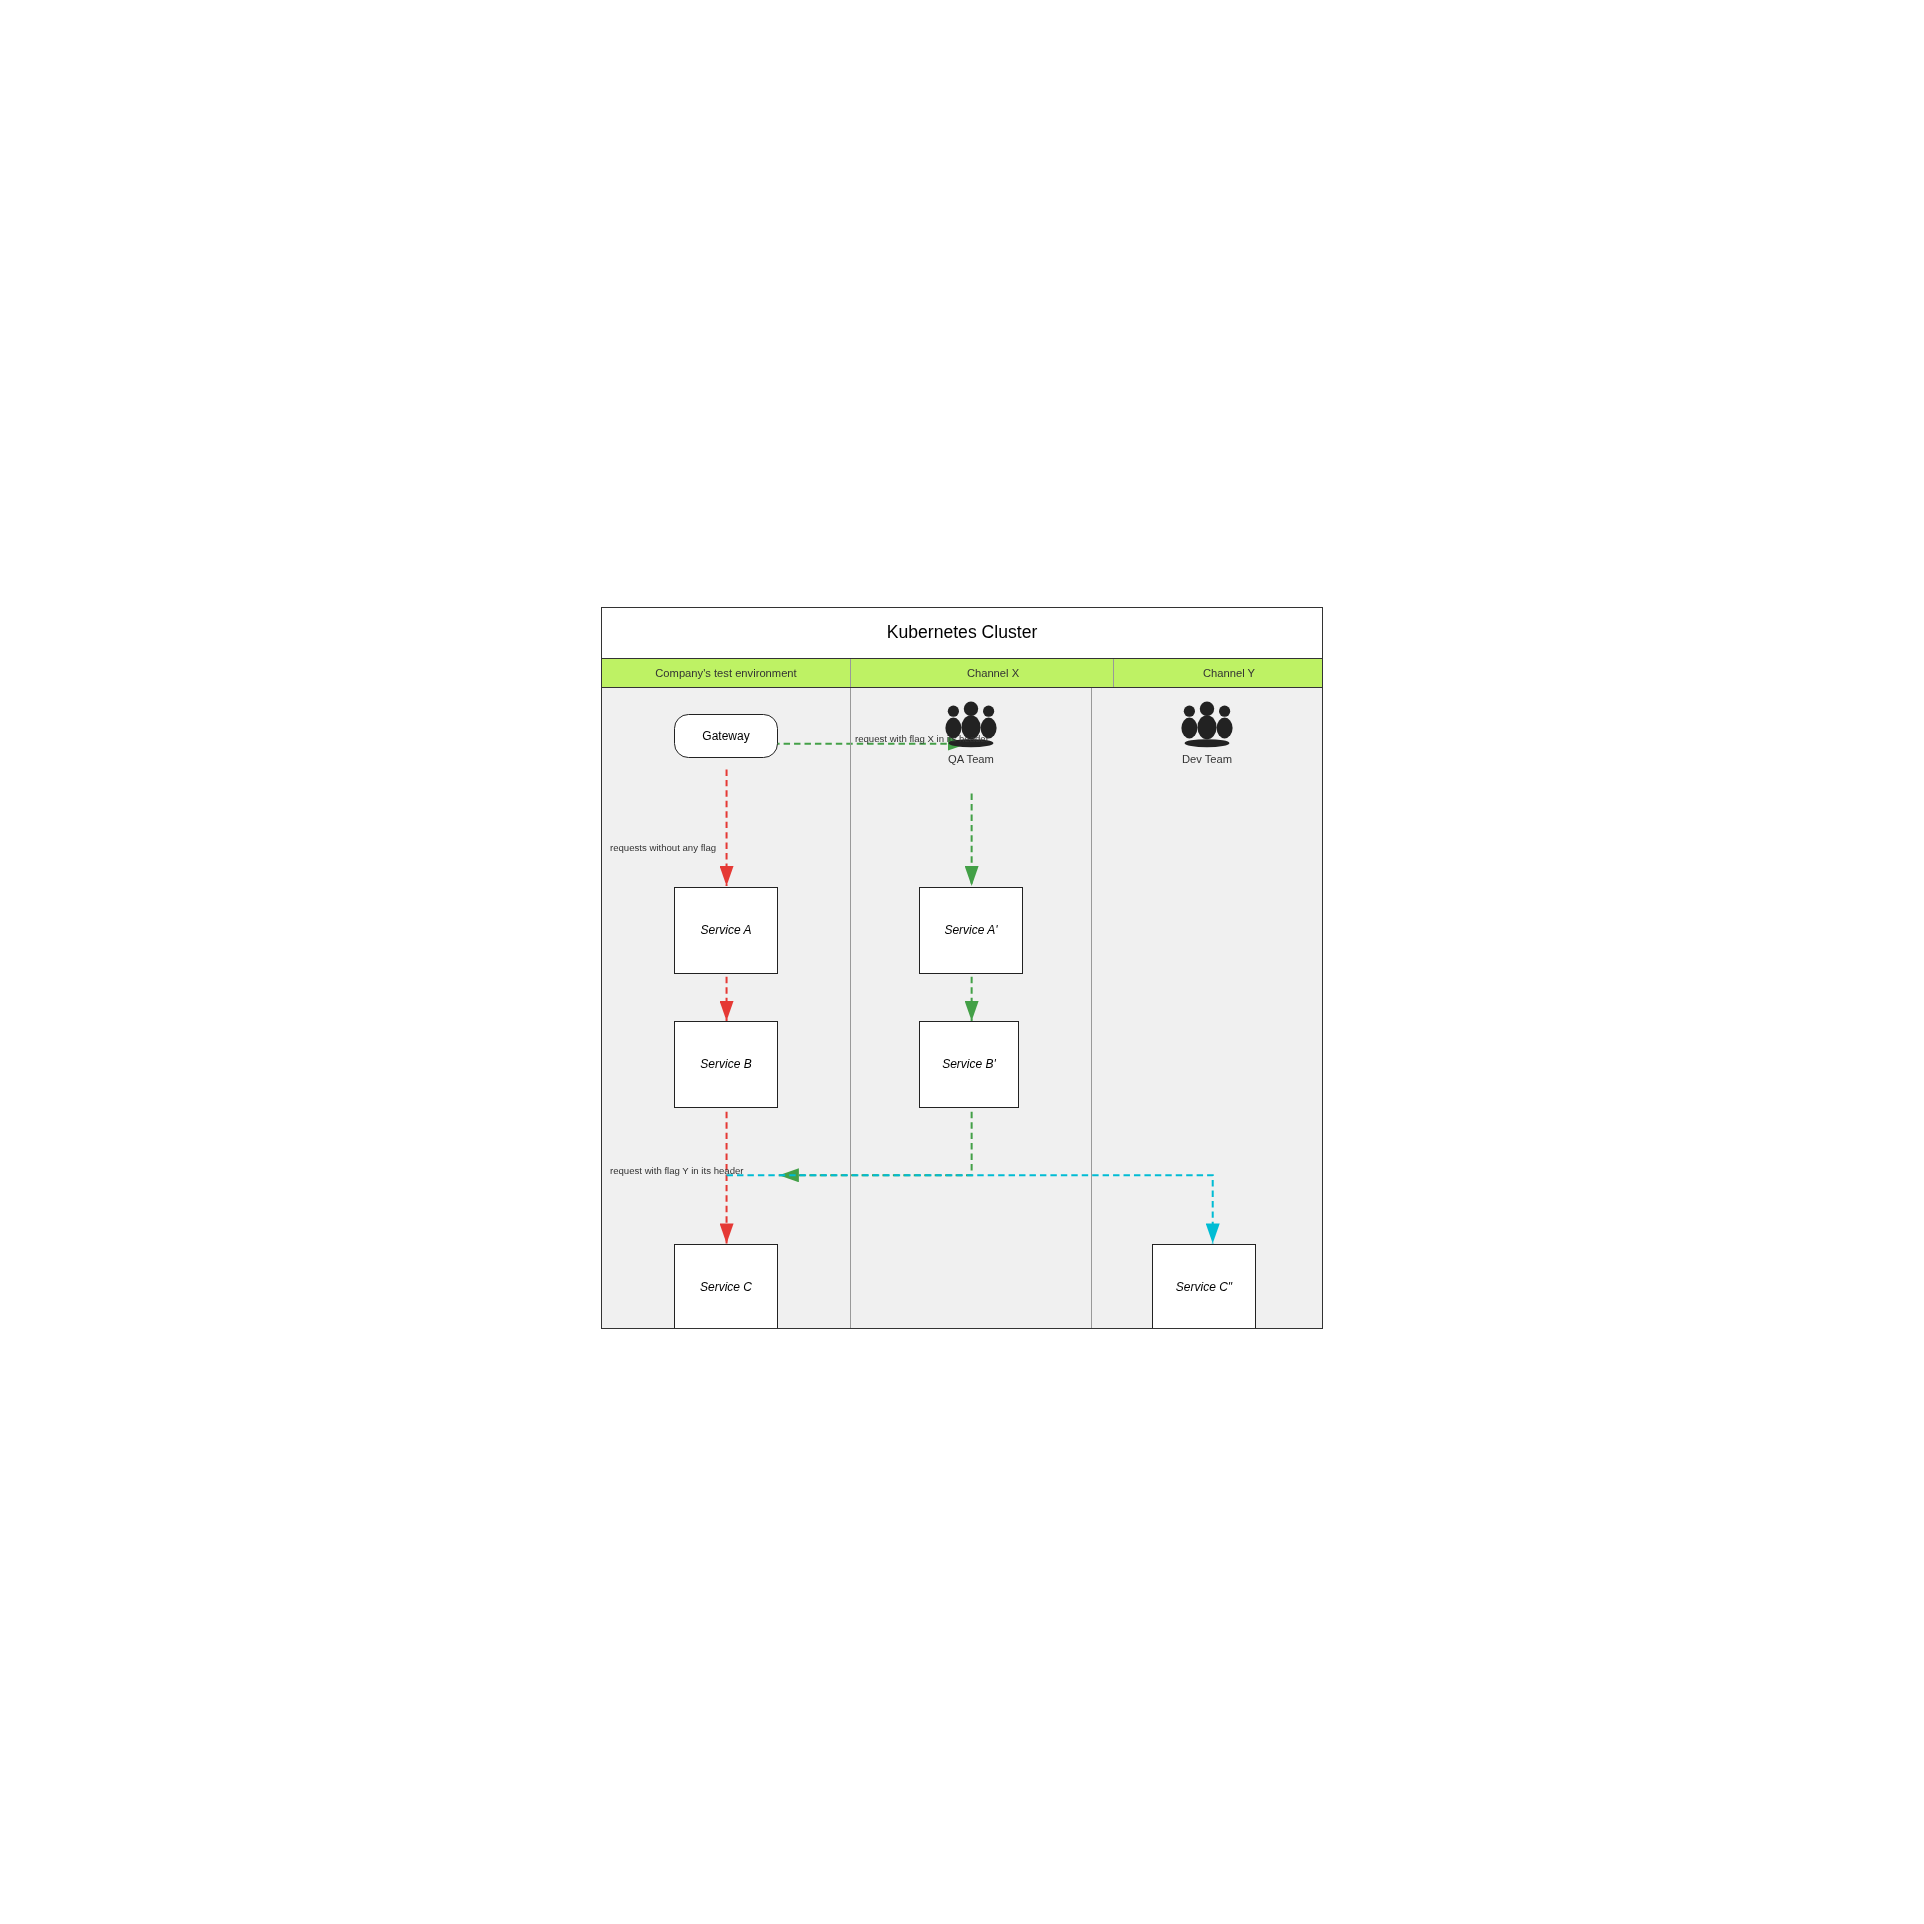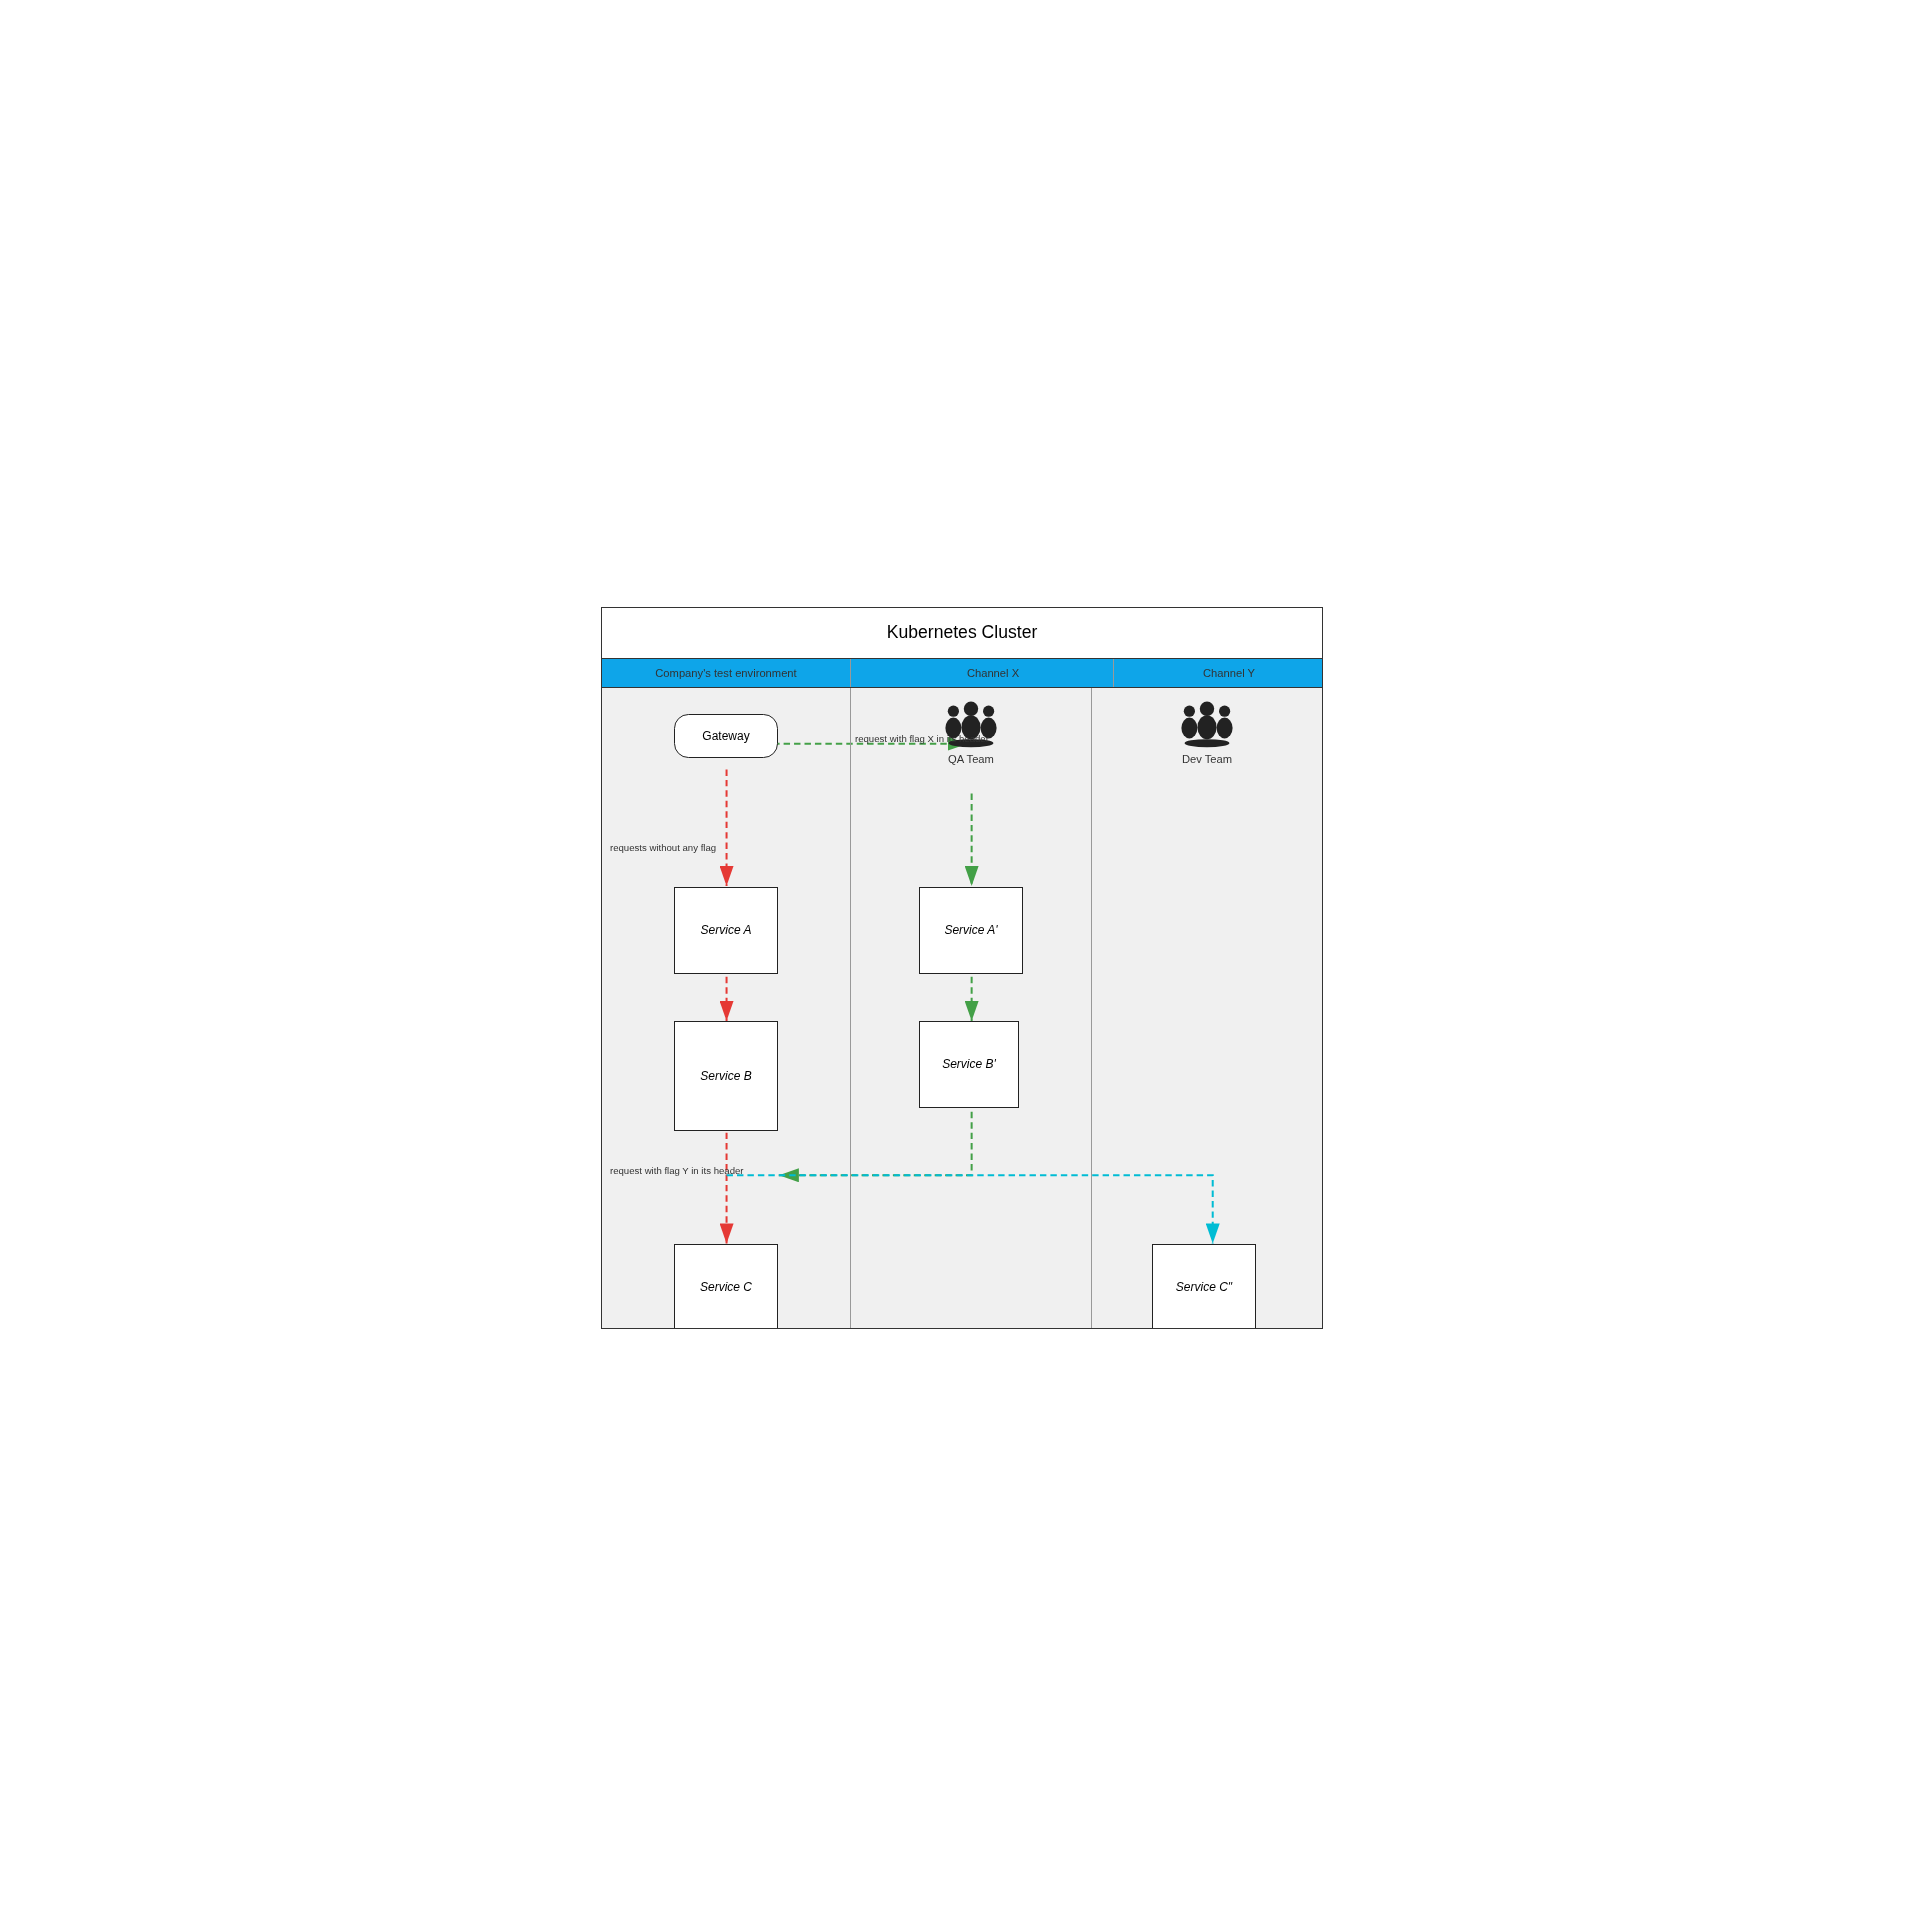--- a/index.html
+++ b/index.html
@@ -11,21 +11,21 @@
       align-items: center;
       min-height: 100vh;
       padding: 16px;
     }
     .diagram-wrapper {
       width: 722px;
       height: 722px;
       border: 1.6px solid #333;
       display: flex;
       flex-direction: column;
-      background: #0ea5e9;
+      background: #bef264;
       margin-top: 12px;
     }
     .diagram-title {
       text-align: center;
       padding: 14.4px;
       font-size: 17.6px;
       font-weight: normal;
       border-bottom: 1.6px solid #333;
       background: #fff;
     }
@@ -176,21 +176,21 @@
       <div class="gateway-box" style="left:72px; top:26px; width:104px; height:44px;">
         <span>Gateway</span>
       </div>
 
       <div class="arrow-label" style="left:8px; top:154px;">requests without any flag</div>
 
       <div class="service-box" style="left:72px; top:199px; width:104px; height:87px;">
         <span>Service A</span>
       </div>
 
-      <div class="service-box" style="left:72px; top:333px; width:104px; height:110px;text-align:center;">
+      <div class="service-box" style="left:72px; top:333px; width:104px; height:87px;text-align:center;">
         <span>Service B</span>
       </div>
 
       <div class="arrow-label" style="left:8px; top:477px;">request with flag Y in its header</div>
 
       <div class="service-box" style="left:72px; top:556px; width:104px; height:87px;">
         <span>Service C</span>
       </div>
 
     </div>

